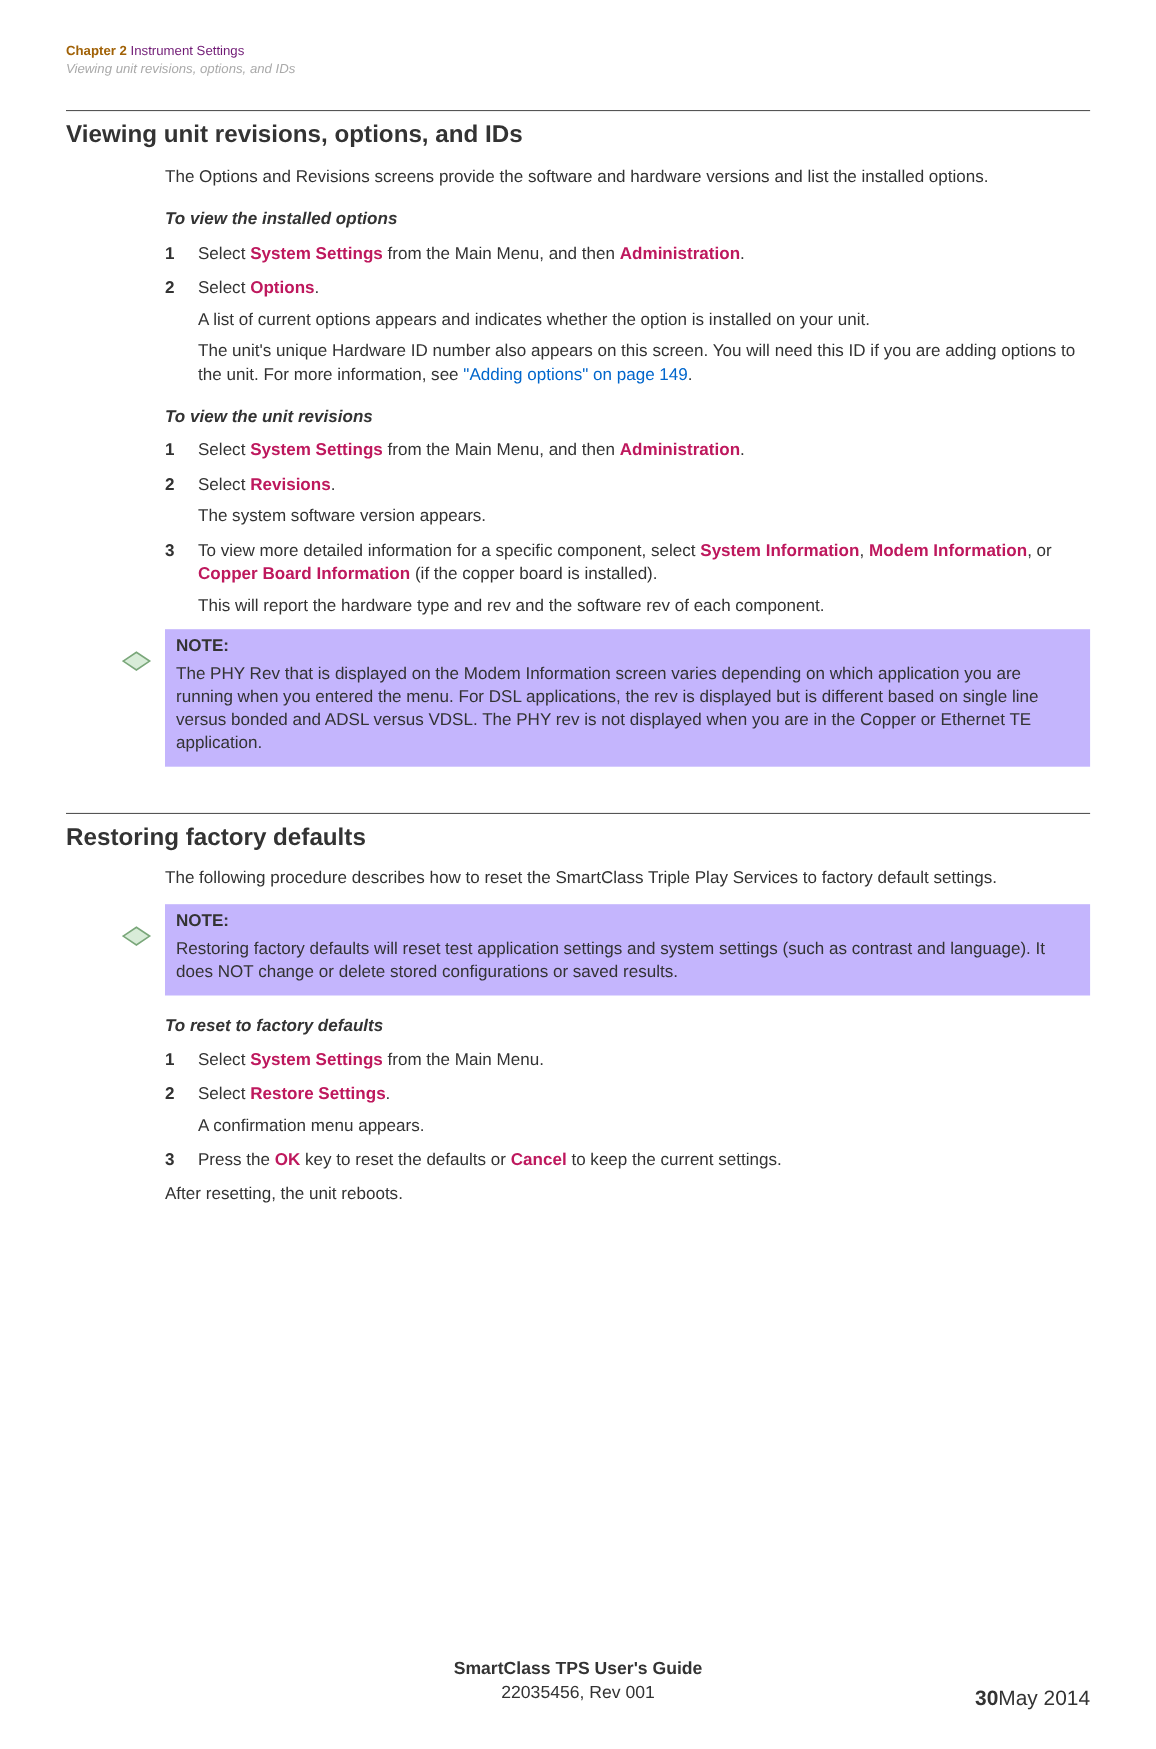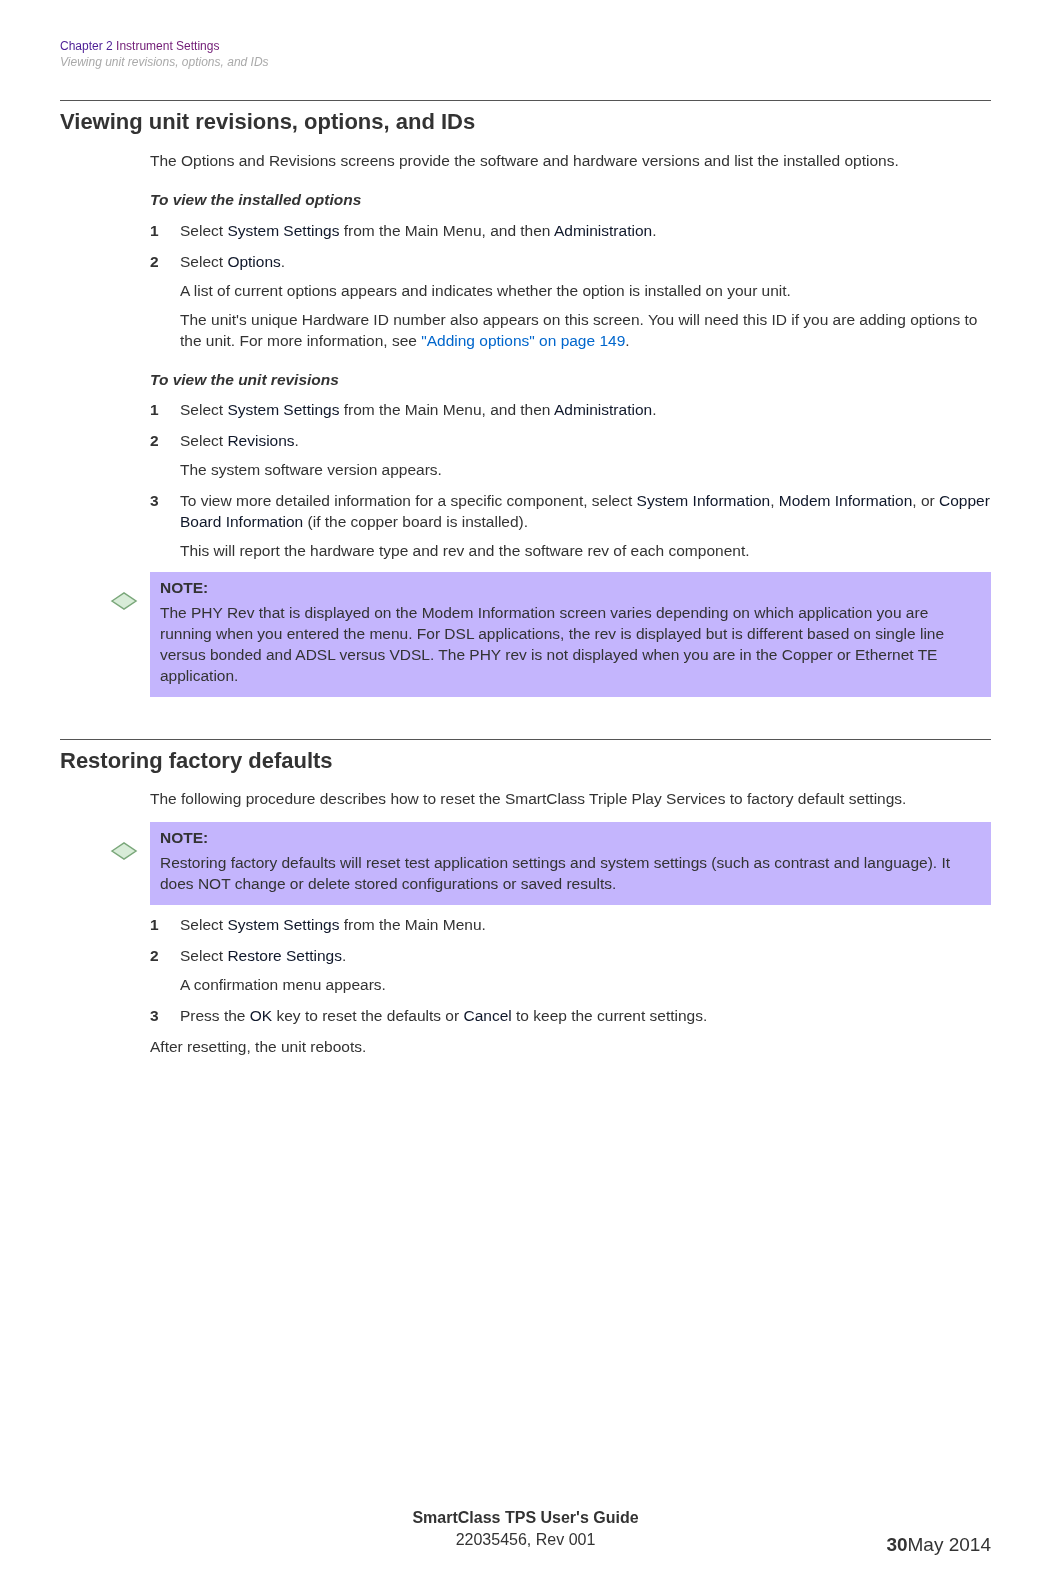--- a/index.html
+++ b/index.html
@@ -17,21 +17,21 @@
     }
     .page {
       padding: 38px 60px 0 60px;
     }
     .running-head {
       font-size: 12px;
       color: #999;
       line-height: 1.35;
       margin-bottom: 30px;
     }
-    .running-head .chapter-label { font-weight: normal; color: #4c1d95; }
+    .running-head .chapter-label { font-weight: bold; color: #a16207; }
     .running-head .chapter-name { color: #701a75; }
     .running-head .section { font-style: italic; color: #aaa; }
     hr.rule {
       border: none;
       border-top: 1px solid #555;
       margin: 0 0 6px 0;
     }
     h1.section-title {
       font-family: Verdana, Arial, sans-serif;
       font-weight: bold;
@@ -96,21 +96,21 @@
       line-height: 1.4;
     }
     .footer-center .guide { font-weight: bold; }
     .footer-row {
       display: flex;
       justify-content: flex-end;
       font-size: 19px;
       margin-top: -19px;
     }
     .footer-row .page-num { font-weight: bold; }
-    b { font-weight: normal; color: #0f172a; }
+    b { font-weight: bold; color: #be185d; }
   </style>
 </head>
 <body>
 
 <div class="page">
 
   <div class="running-head">
     <div>
       <span class="chapter-label">Chapter 2</span>
       <span class="chapter-name"> <span>Instrument Settings</span></span>
@@ -194,20 +194,21 @@
         <polygon points="2,11 14,3 26,11 14,19" fill="#d8ecd8" stroke="#7aa77a" stroke-width="1.5"></polygon>
       </svg>
     </div>
     <div class="note-content">
       <div class="note-label">NOTE:</div>
       <p class="note-text">Restoring factory defaults will reset test application settings and system settings (such as contrast and language). It does NOT change or delete stored configurations or saved results.</p>
     </div>
   </div>
 
   <div class="body-indent" style="margin-top:10px;">
+    <div class="proc-title">To reset to factory defaults</div>
 
     <div class="step">
       <div class="num">1</div>
       <div class="txt">
         <p><span>Select </span><b>System Settings</b><span> from the Main Menu.</span></p>
       </div>
     </div>
 
     <div class="step">
       <div class="num">2</div>

